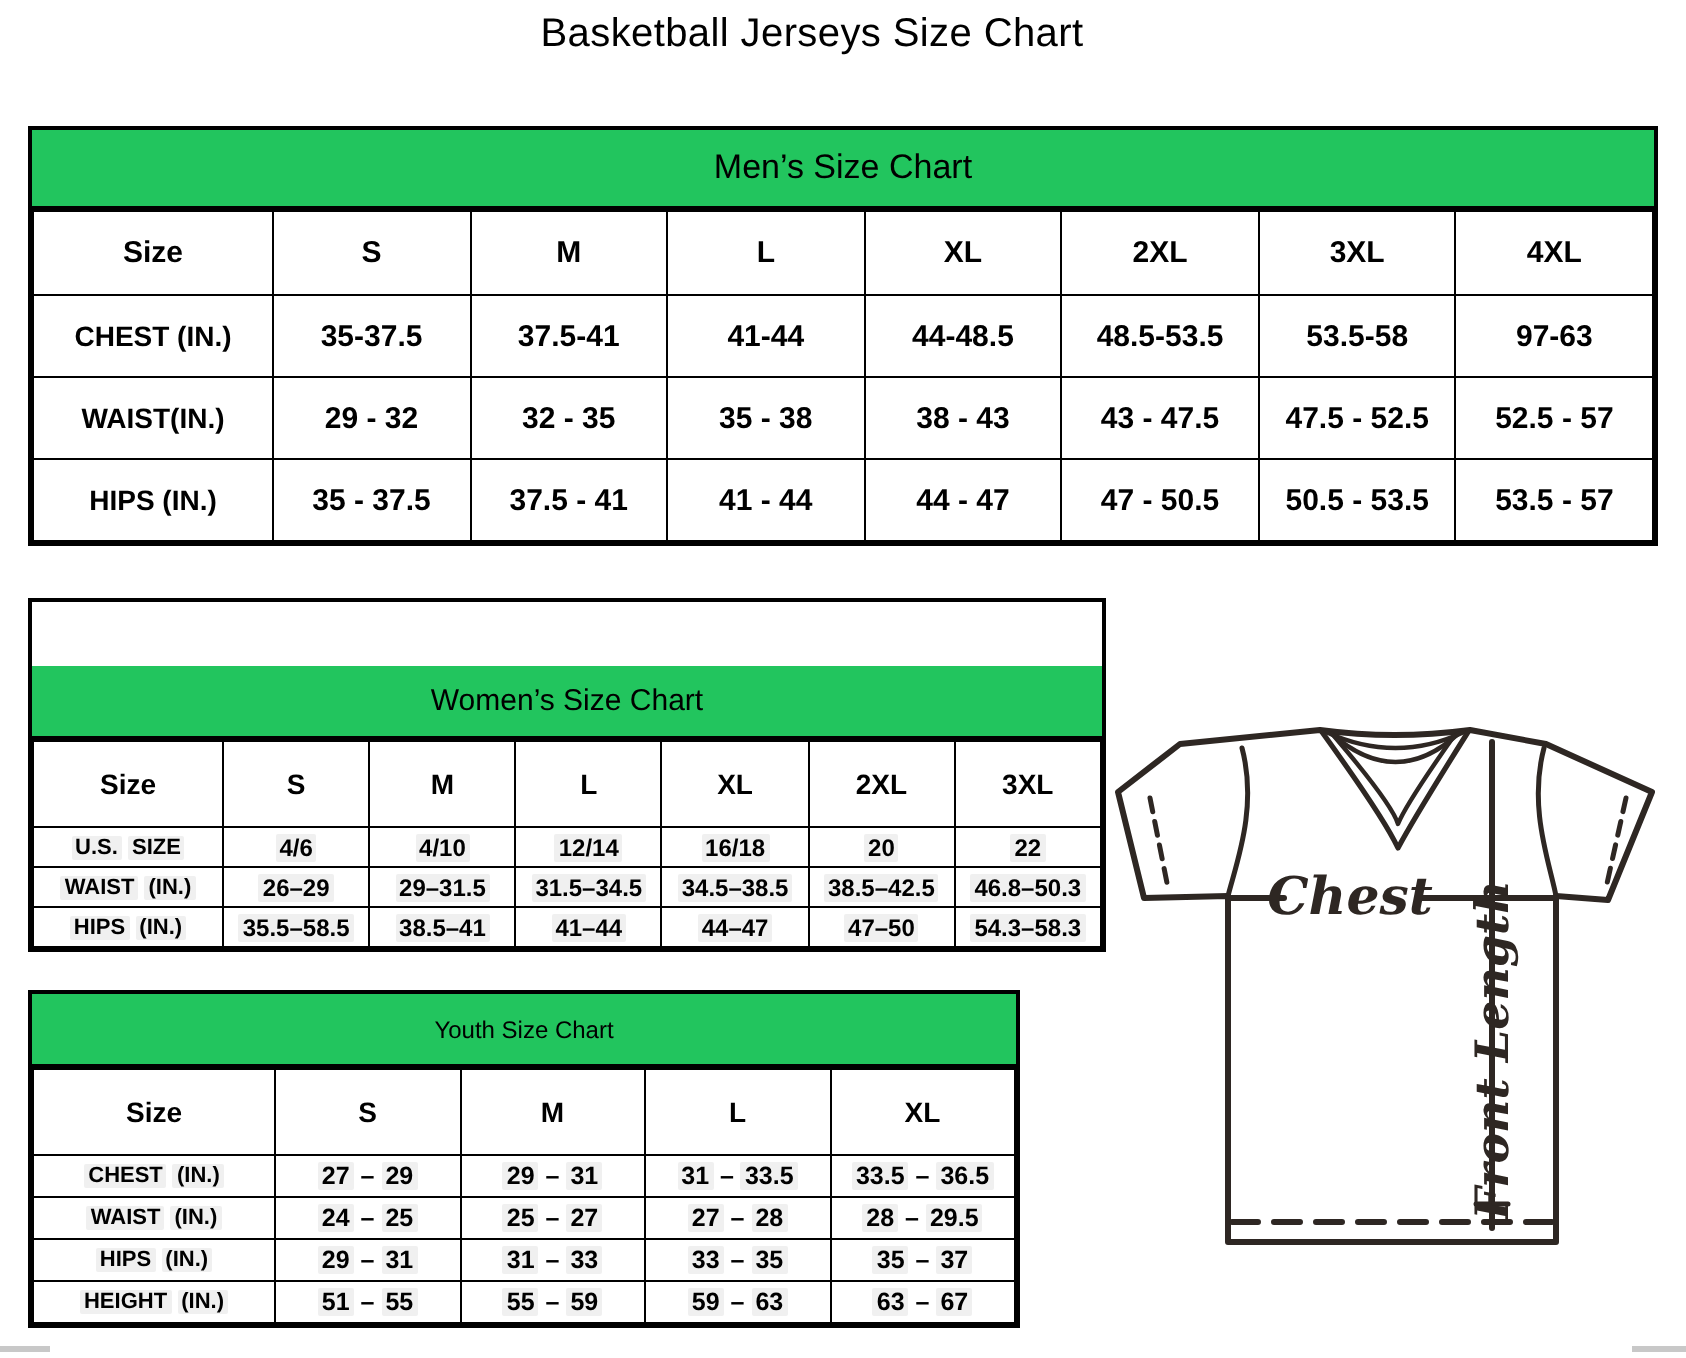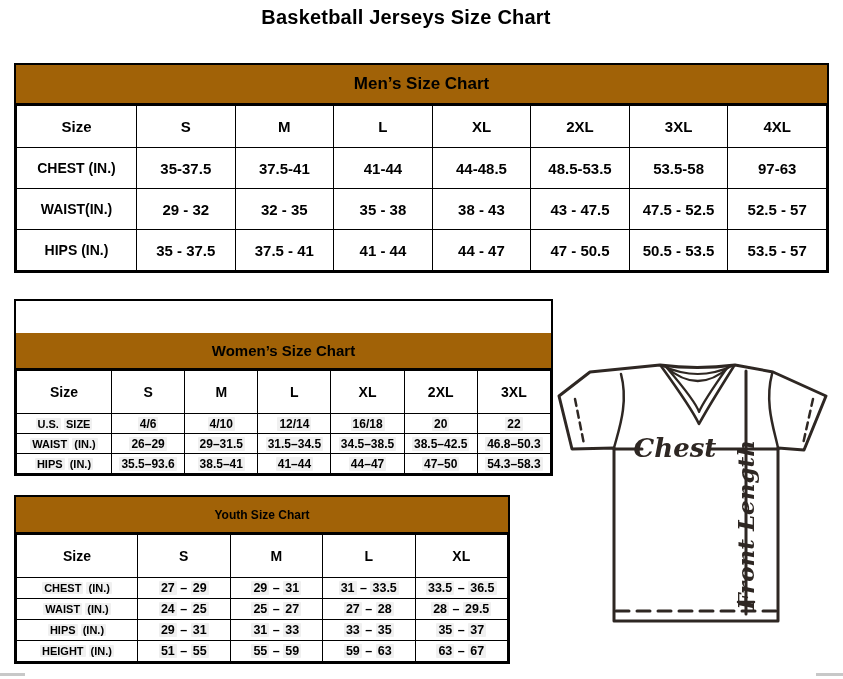--- a/index.html
+++ b/index.html
@@ -1,24 +1,24 @@
 <!DOCTYPE html>
 <html><head>
 <meta charset="utf-8">
 <style>
   html,body{margin:0;padding:0;background:#fff;}
   #page{position:relative;width:843px;height:679px;background:#ffffff;overflow:hidden;
         font-family:"Liberation Sans",sans-serif;color:#000;}
   .page-title{position:absolute;top:6px;left:0;width:812px;text-align:center;
-              font-size:20px;font-weight:bold;letter-spacing:.2px;}
+              font-size:20px;font-weight:normal;letter-spacing:.2px;}
 
   
   .size-chart{position:absolute;border:2px solid #000;background:#fff;box-sizing:border-box;}
-  .tbl-title{background:#a16207;border-bottom:2px solid #000;display:flex;align-items:center;
-             justify-content:center;font-weight:bold;}
+  .tbl-title{background:#22c55e;border-bottom:2px solid #000;display:flex;align-items:center;
+             justify-content:center;font-weight:normal;}
   table{border-collapse:collapse;width:100%;table-layout:fixed;}
   td{border:1.5px solid #000;text-align:center;vertical-align:middle;font-weight:bold;
      padding:0;overflow:hidden;white-space:nowrap;}
 
   
   #men{left:14px;top:63px;width:815px;}
   #men .tbl-title{height:38px;font-size:17px;}
   #men tr.hdr td{height:41px;font-size:15px;}
   #men tr.body td{height:40px;font-size:15px;}
   #men td:first-child{width:119px;}
@@ -135,21 +135,21 @@
               <td><span class="hl">WAIST</span>&nbsp;<span class="hl">(IN.)</span></td>
               <td><span class="hl">26–29</span></td>
               <td><span class="hl">29–31.5</span></td>
               <td><span class="hl">31.5–34.5</span></td>
               <td><span class="hl">34.5–38.5</span></td>
               <td><span class="hl">38.5–42.5</span></td>
               <td><span class="hl">46.8–50.3</span></td>
             </tr>
             <tr class="body">
               <td><span class="hl">HIPS</span>&nbsp;<span class="hl">(IN.)</span></td>
-              <td><span class="hl">35.5–93.6</span></td>
+              <td><span class="hl">35.5–58.5</span></td>
               <td><span class="hl">38.5–41</span></td>
               <td><span class="hl">41–44</span></td>
               <td><span class="hl">44–47</span></td>
               <td><span class="hl">47–50</span></td>
               <td><span class="hl">54.3–58.3</span></td>
             </tr>
           </tbody>
         </table>
       </div>
   </div>

